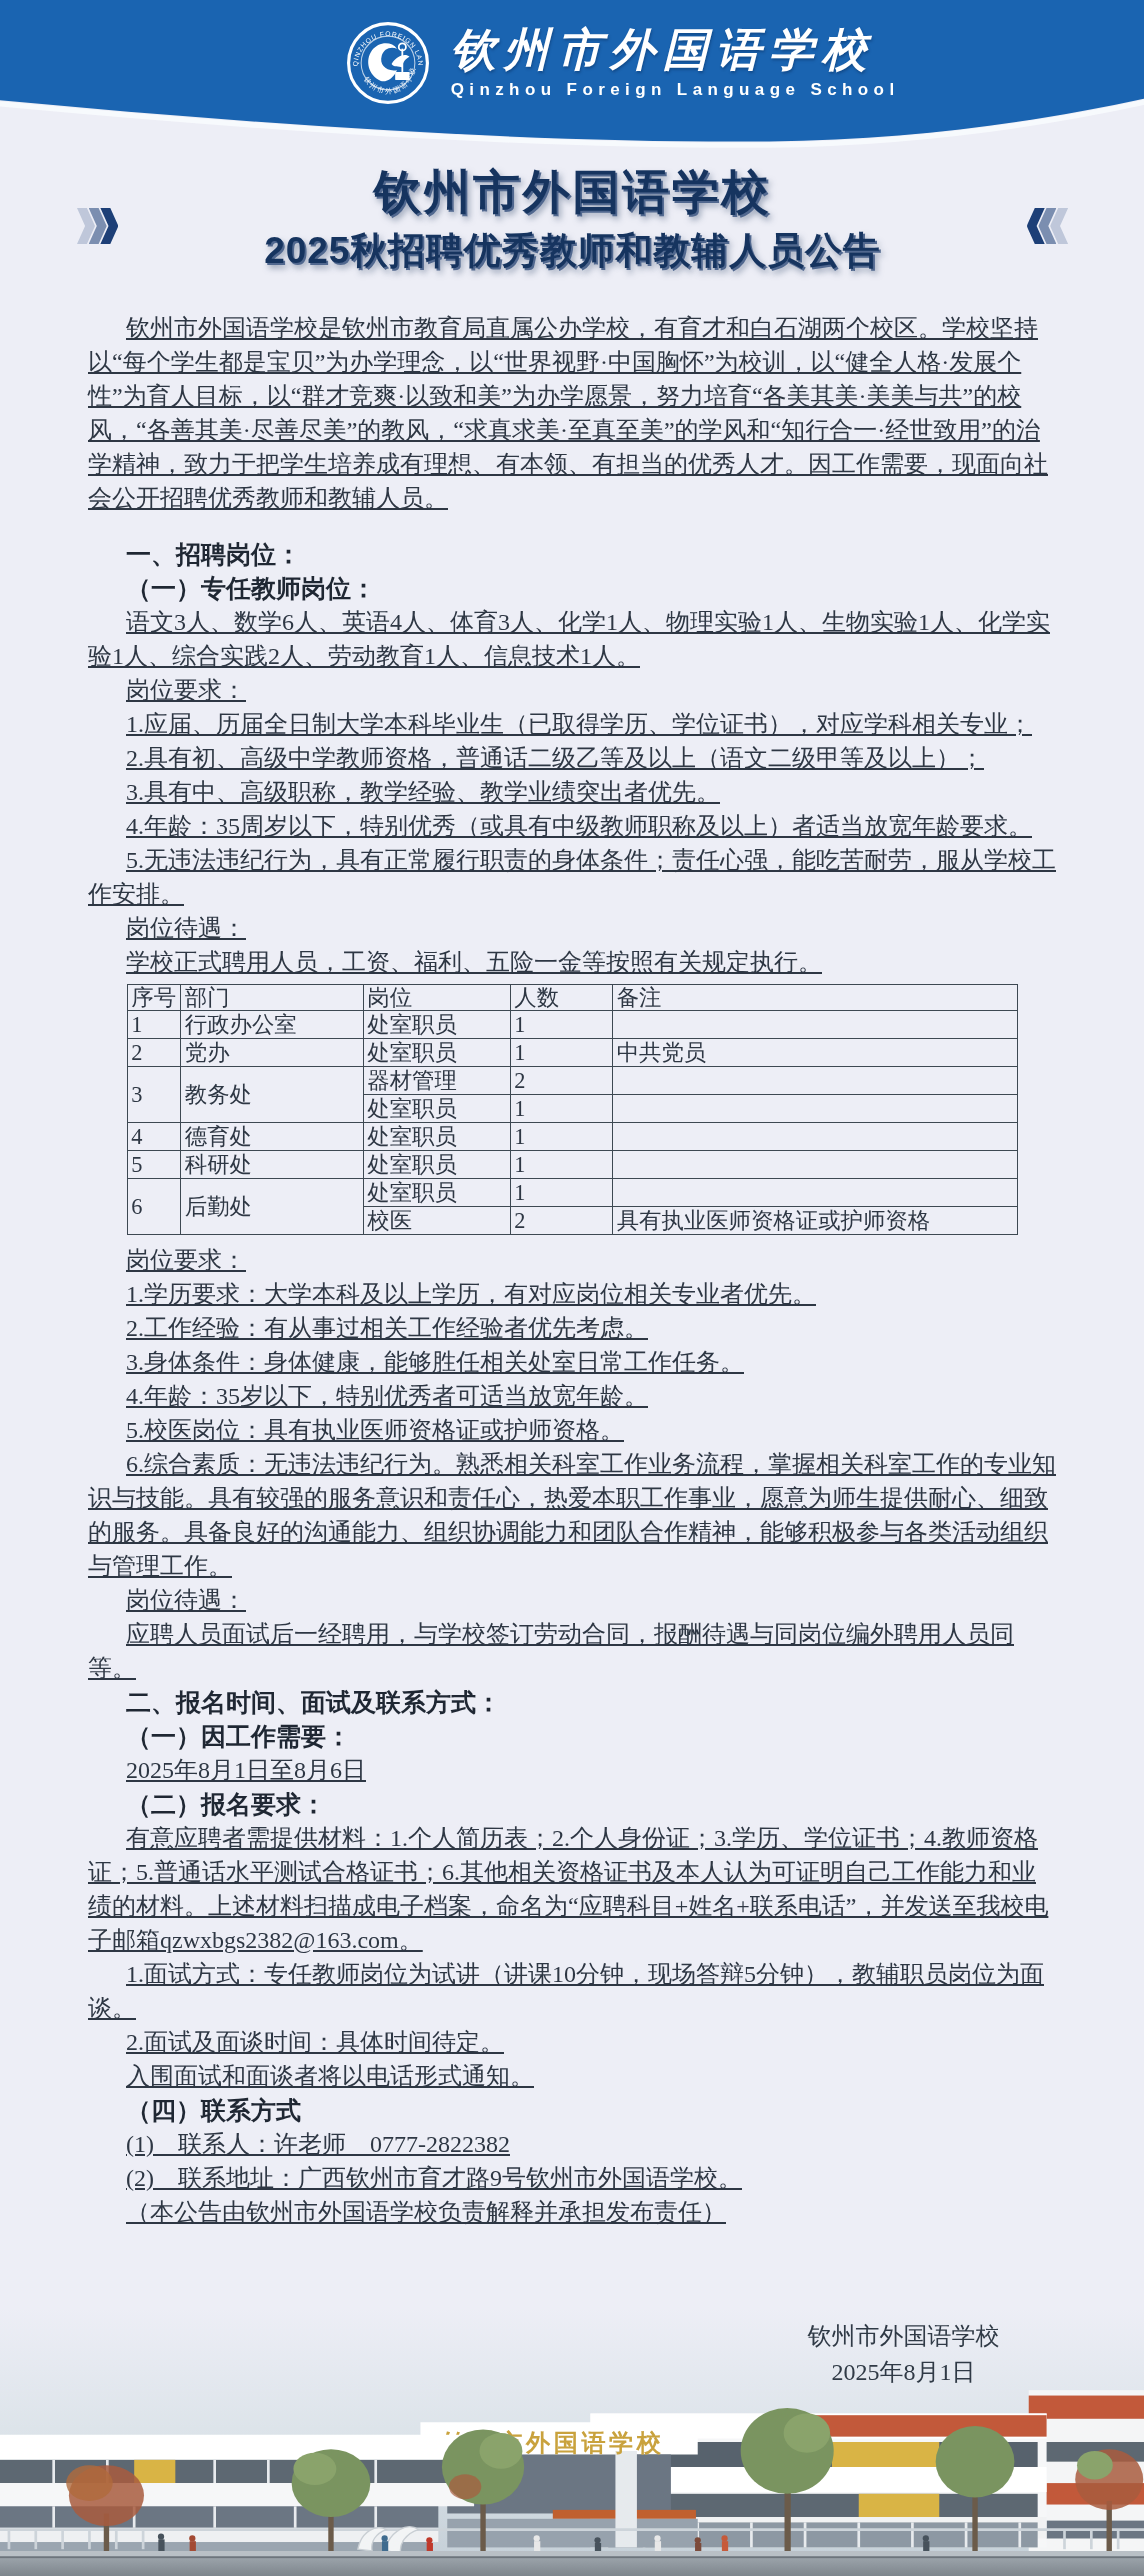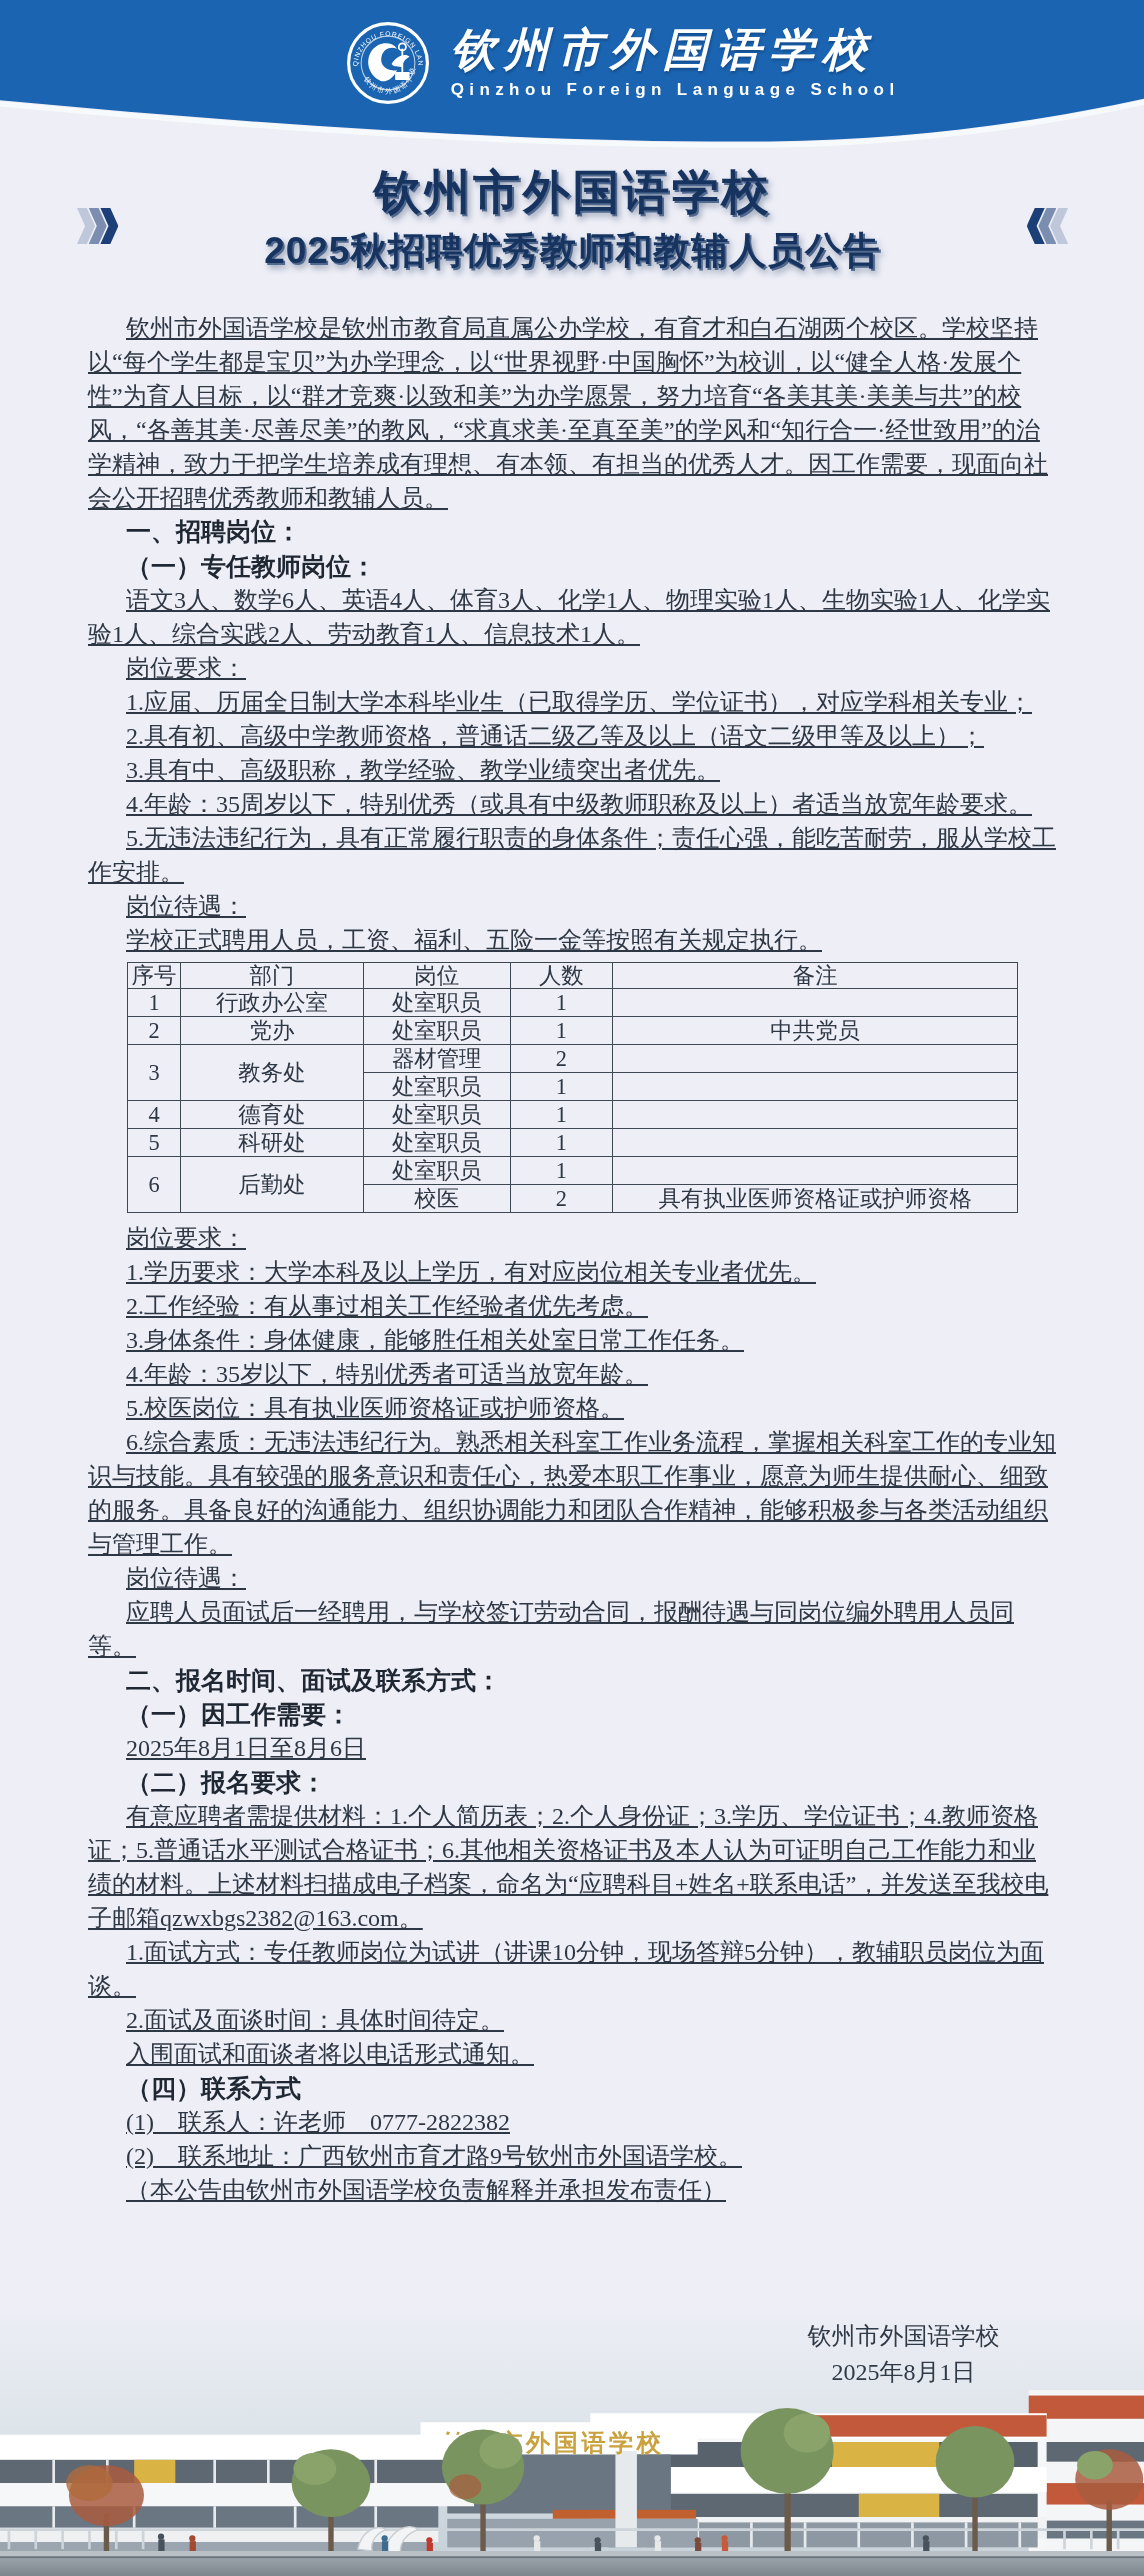--- a/index.html
+++ b/index.html
@@ -28,25 +28,25 @@
   .chevrons span:nth-child(1){ opacity:.22; }
   .chevrons span:nth-child(2){ opacity:.55; }
   .decor-left { left:77px; }
   .decor-right { right:77px; transform:scaleX(-1); }
 
   
   .content { margin-top:16px; padding:0 88px; font-size:24px; line-height:34px; color:#2e3744; }
   .content p { margin:0; }
   .content p.indent { text-indent:38px;text-decoration:underline; }
   .content h2, .content h3 { margin:0; font-family:"Liberation Sans",sans-serif; font-size:25px; line-height:34px; color:#1f2733; font-weight:bold; text-indent:38px; }
-  .content h2.gap { margin-top:0;font-family:Liberation Serif, serif; }
+  .content h2.gap { margin-top:22px; }
 
   
   table.positions { width:92%; margin:5.4px auto 7.2px; border-collapse:collapse; border:1.8px solid #3d4852; background:transparent; }
-  table.positions th, table.positions td { border:1.8px solid #3d4852; font-weight:normal; font-size:22.4px; text-align:center; padding:0 3.6px; color:#2e3744; }
+  table.positions th, table.positions td { border:1.8px solid #3d4852; font-weight:normal; font-size:22.4px; text-align:left; padding:0 3.6px; color:#2e3744; }
   table.positions th { height:25px; line-height:25px; }
   table.positions td { height:27px; line-height:27px; }
   td.note { text-align:left; padding-left:9px; }
 
   
   .signature { position:absolute; top:2318px; left:787px; width:233px; text-align:center; font-size:24px; line-height:36px; color:#303a46; z-index:3; }
 
   
   .photo { position:absolute; left:0; bottom:0; width:1145px; height:268px; z-index:1; }
 </style>

